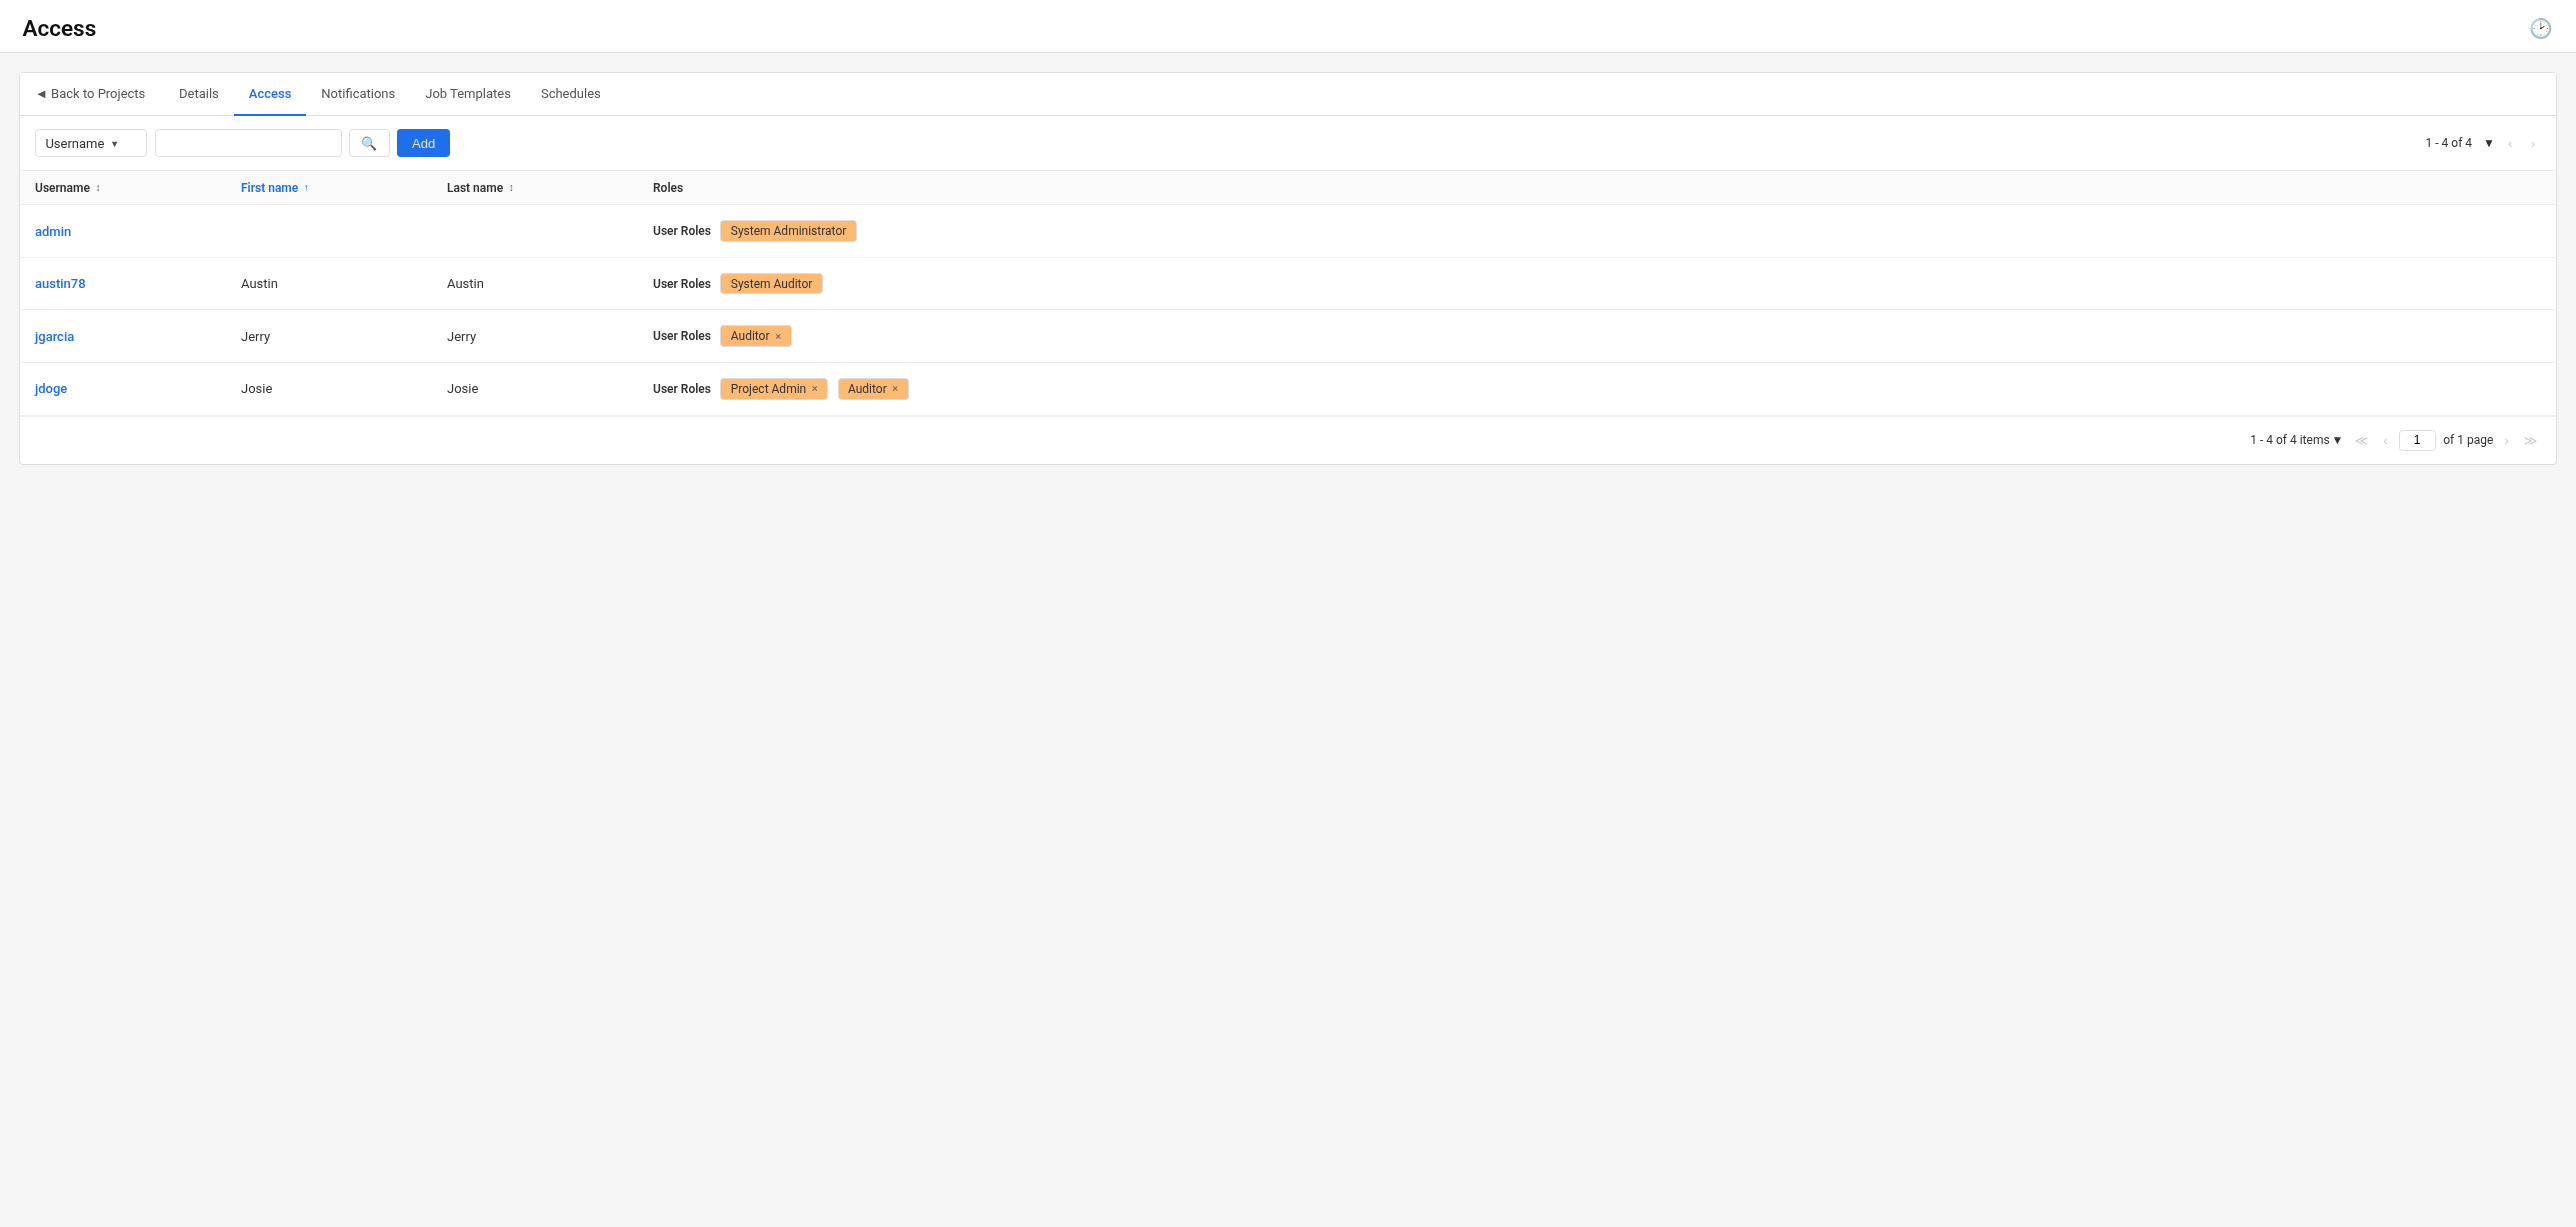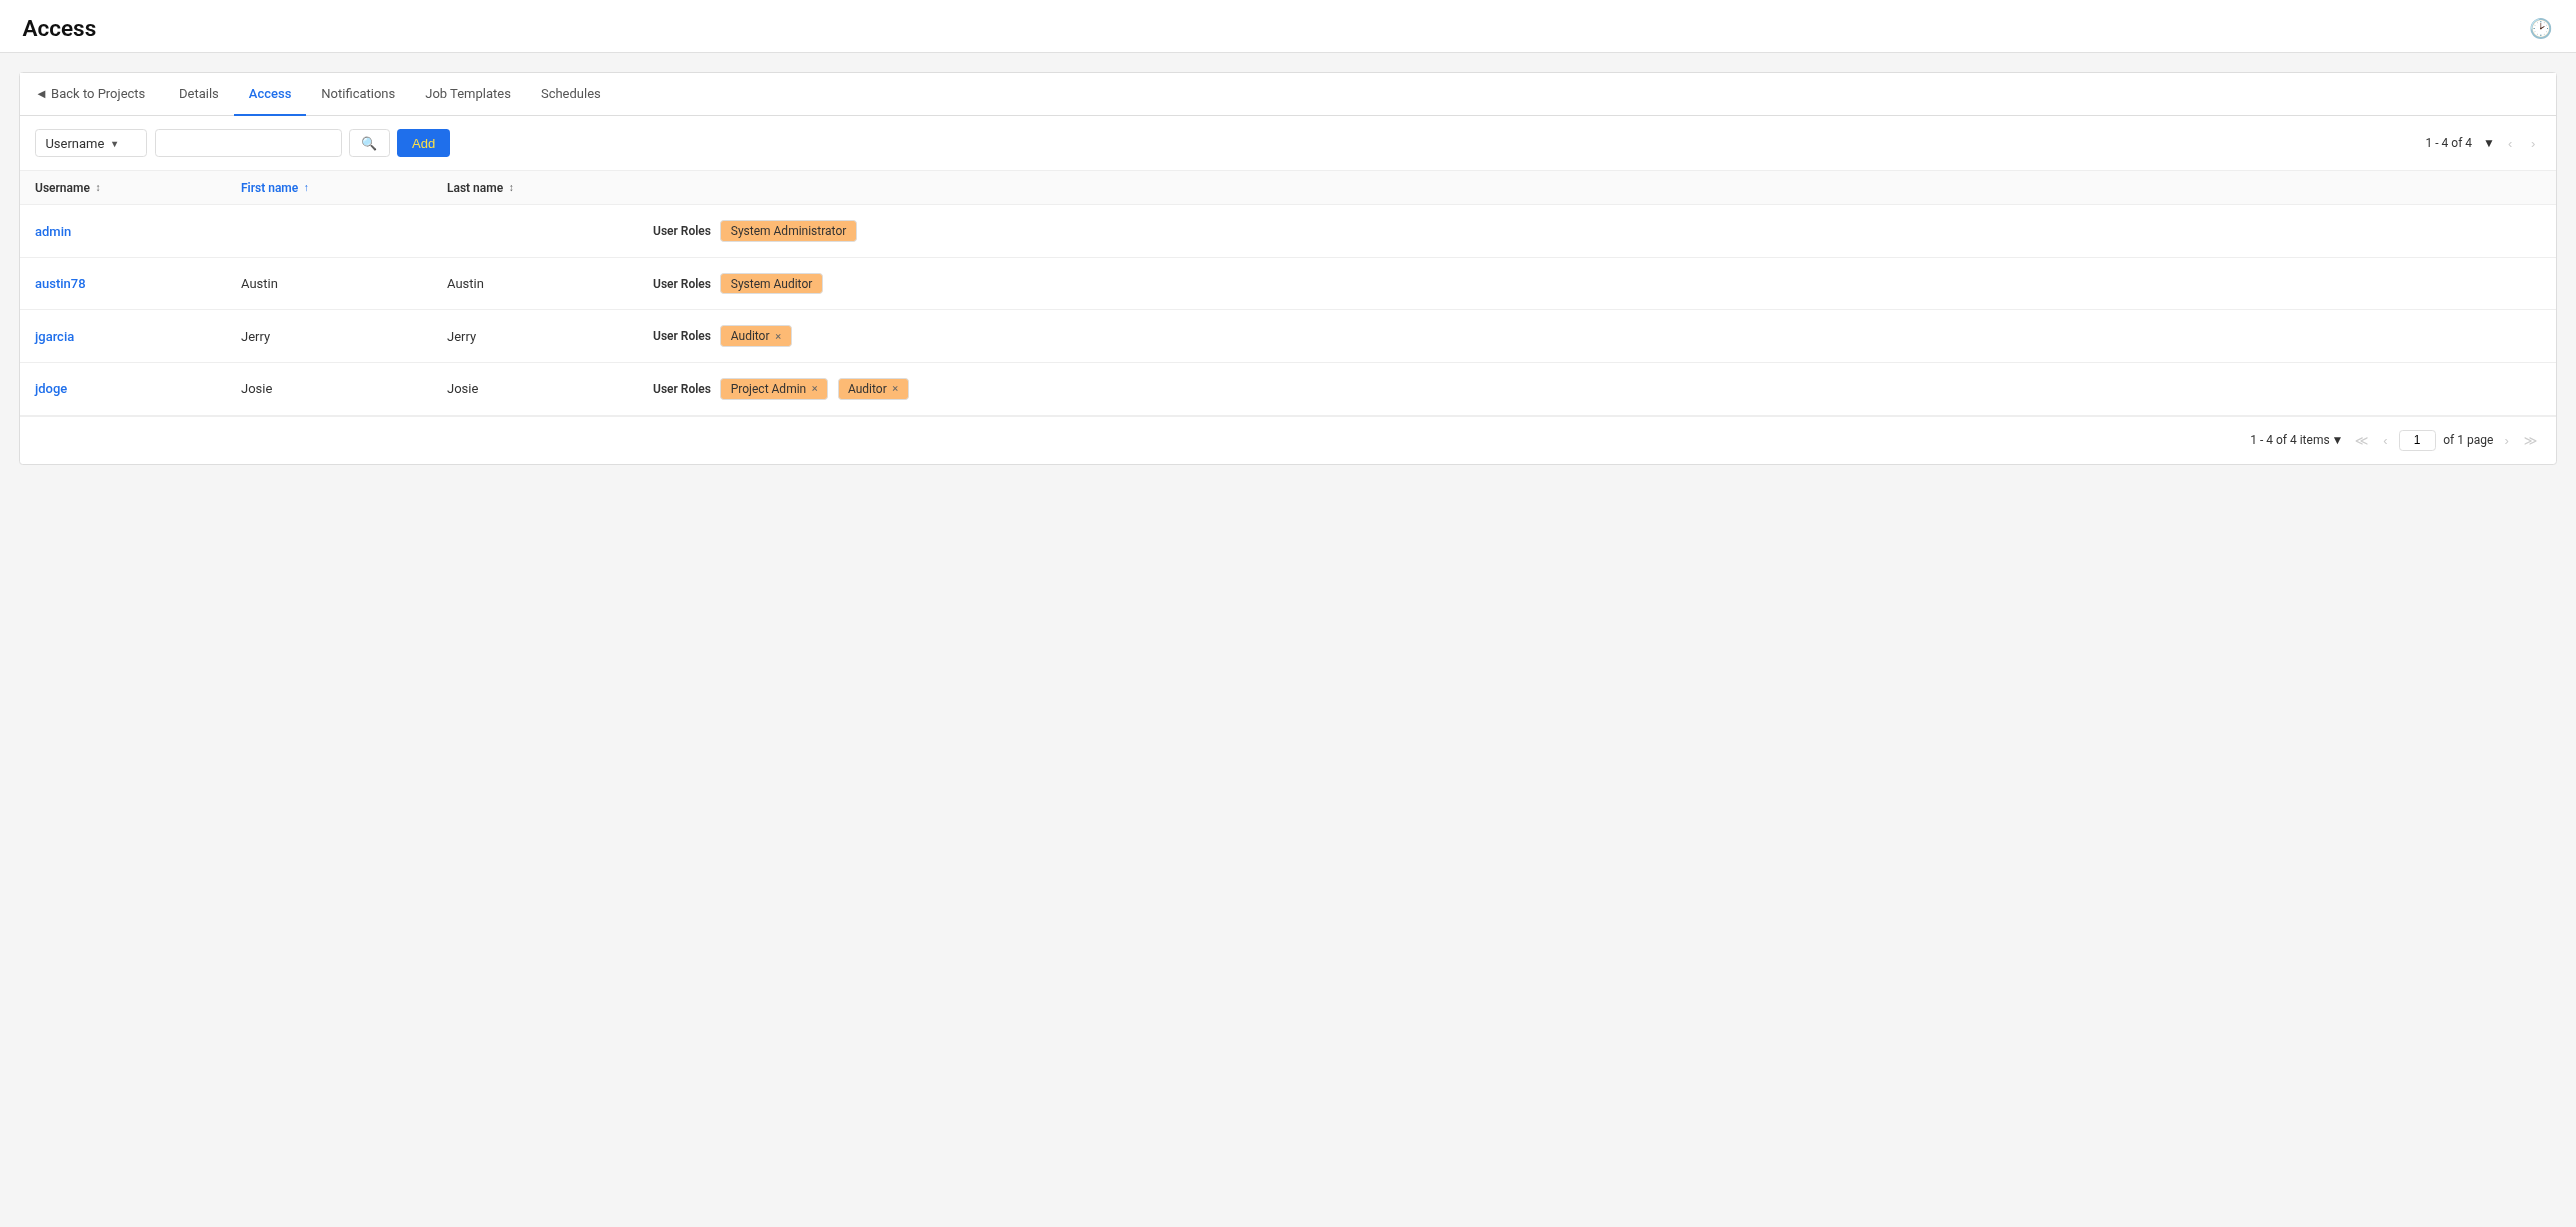--- a/index.html
+++ b/index.html
@@ -119,21 +119,21 @@
       border: 0.9px solid #ddd;
       border-radius: 3.7px;
       padding: 5.6px 11.2px;
       cursor: pointer;
       font-size: 13px;
       color: #555;
     }
 
     .add-btn {
       background: #1f6feb;
-      color: #fde047;
+      color: #e5e5e5;
       border: none;
       border-radius: 3.7px;
       padding: 6.6px 15px;
       font-size: 13px;
       cursor: pointer;
       font-weight: 500;
     }
 
     .pagination-right {
       margin-left: auto;
@@ -321,20 +321,23 @@
       <span>Username</span>
       <span class="sort-icon">↕</span>
     </div>
     <div class="col-header sorted">
       <span>First name</span>
       <span class="sort-icon asc">↑</span>
     </div>
     <div class="col-header">
       <span>Last name</span>
       <span class="sort-icon">↕</span>
+    </div>
+    <div class="col-header">
+      <span>Roles</span>
     </div>
   </div>
 
   <div id="table-body">
   <div class="table-row">
         <div><a class="user-link" href="#">admin</a></div>
         <div></div>
         <div></div>
         <div class="roles-cell">
           <span class="roles-label">User Roles</span>

